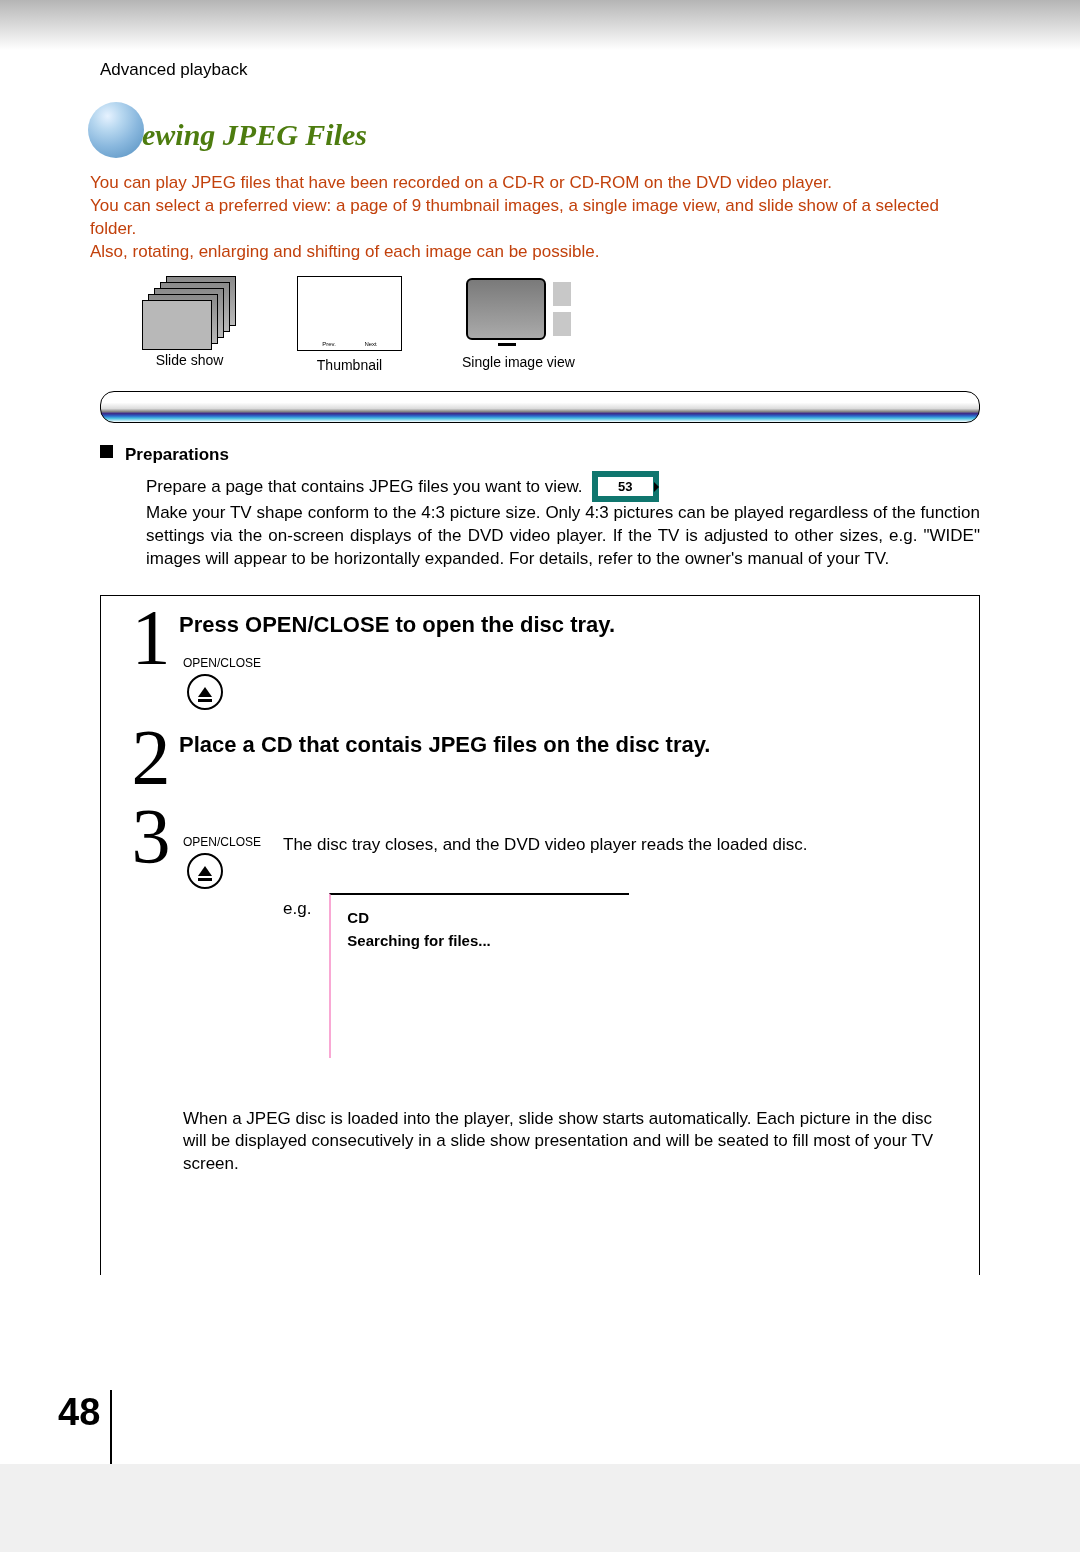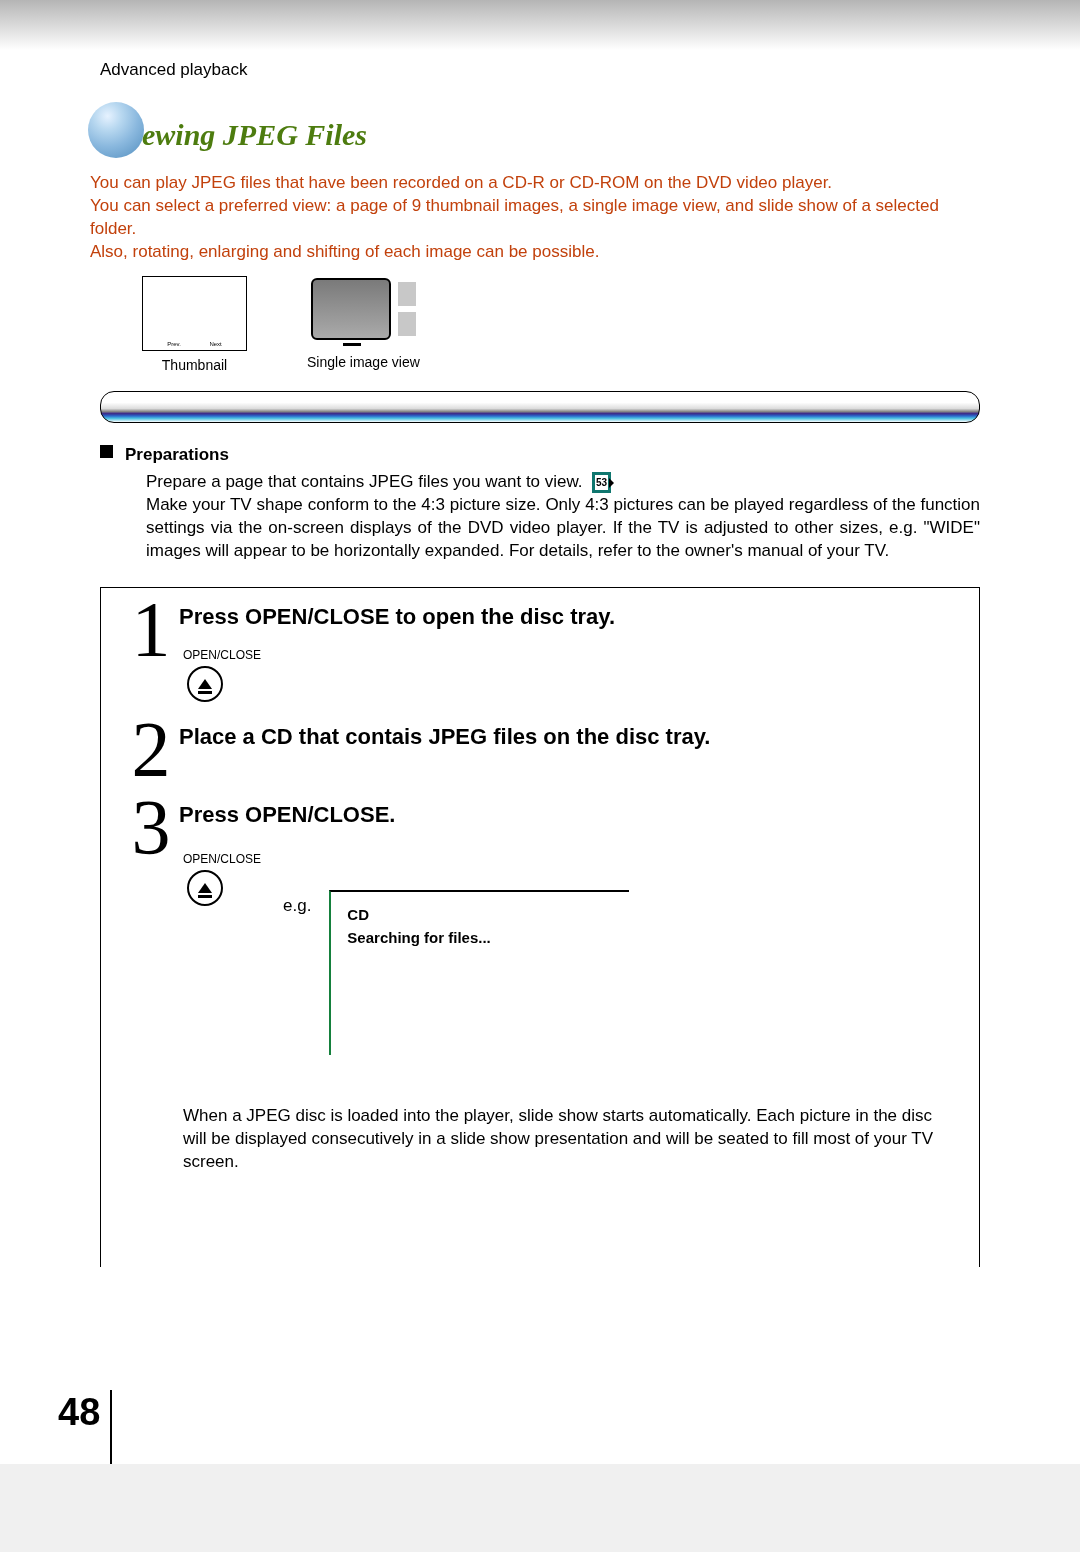--- a/index.html
+++ b/index.html
@@ -172,24 +172,24 @@
   }
   .prep-text {
     margin-left: 46px;
     margin-top: 6px;
     font-size: 17px;
     line-height: 1.35;
     text-align: justify;
   }
   .ref-box {
     display: inline-block;
-    border: 3px solid #0f766e;
-    font-size: 10px;
-    font-weight: bold;
-    padding: 1px 1px;
+    border: 6px solid #0f766e;
+    font-size: 13px;
+    font-weight: bold;
+    padding: 1px 20px;
     position: relative;
     vertical-align: 1px;
   }
   .ref-box::after {
     content: "";
     position: absolute;
     right: -6px;
     top: 50%;
     transform: translateY(-50%);
     width: 0; height: 0;
@@ -278,21 +278,21 @@
     gap:18px;
     margin-top:38px;
     align-items:flex-start;
   }
   .eg-label {
     font-size:17px;
     padding-top:6px;
   }
   .screen-box {
     border-top: 2px solid #000;
-    border-left: 2px solid #15803d;
+    border-left: 2px solid #f9a8d4;
     width: 300px;
     height: 165px;
     padding: 14px 16px;
   }
   .screen-line1 {
     font-size: 15px;
     font-weight: bold;
   }
   .screen-line2 {
     font-size: 15px;
@@ -342,20 +342,30 @@
       <div class="page-title">ewing JPEG Files</div>
     </div>
 
     <div class="intro-block">
       <div>You can play JPEG files that have been recorded on a CD-R or CD-ROM on the DVD video player.</div>
       <div>You can select a preferred view: a page of 9 thumbnail images, a single image view, and slide show of a selected folder.</div>
       <div>Also, rotating, enlarging and shifting of each image can be possible.</div>
     </div>
 
     <div class="views-row">
+      <div class="view-item">
+        <div class="slideshow">
+          <div class="slide s1"></div>
+          <div class="slide s2"></div>
+          <div class="slide s3"></div>
+          <div class="slide s4"></div>
+          <div class="slide s5"></div>
+        </div>
+        <div class="view-caption">Slide show</div>
+      </div>
 
       <div class="view-item">
         <div class="thumbnail-frame">
           <div class="thumb-labels">
             <span>Prev.</span>
             <span>Next</span>
           </div>
         </div>
         <div class="view-caption">Thumbnail</div>
       </div>
@@ -402,30 +412,30 @@
       <div class="step">
         <div class="step-num">2</div>
         <div class="step-body">
           <div class="step-title">Place a CD that contais JPEG files on the disc tray.</div>
         </div>
       </div>
 
       <div class="step" style="margin-bottom:0;">
         <div class="step-num">3</div>
         <div class="step3-body">
-          <div class="step-title">Press OPEN/CLOSE.</div>
 
           <div class="step3-row">
             <div class="step3-left">
               <div class="btn-label" style="margin-top:0;">OPEN/CLOSE</div>
               <div class="oc-button">
                 <div class="eject-icon"></div>
               </div>
             </div>
             <div class="step3-right">
+              <div>The disc tray closes, and the DVD video player reads the loaded disc.</div>
               <div class="example-row">
                 <div class="eg-label">e.g.</div>
                 <div class="screen-box">
                   <div class="screen-line1">CD</div>
                   <div class="screen-line2">Searching for files...</div>
                 </div>
               </div>
             </div>
           </div>
         </div>

